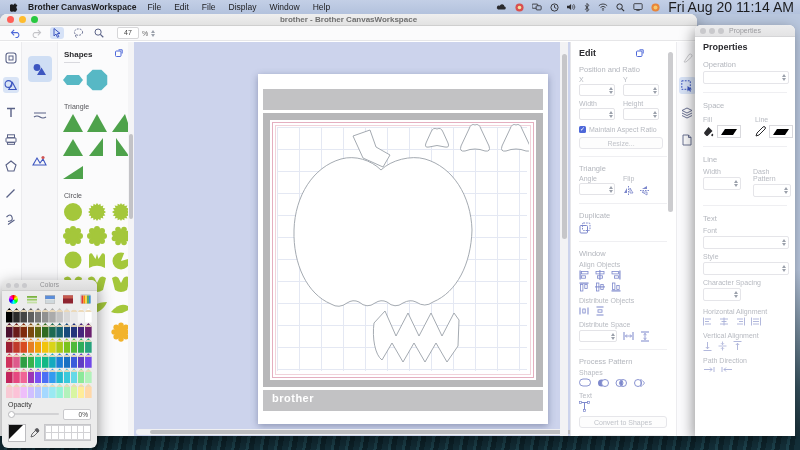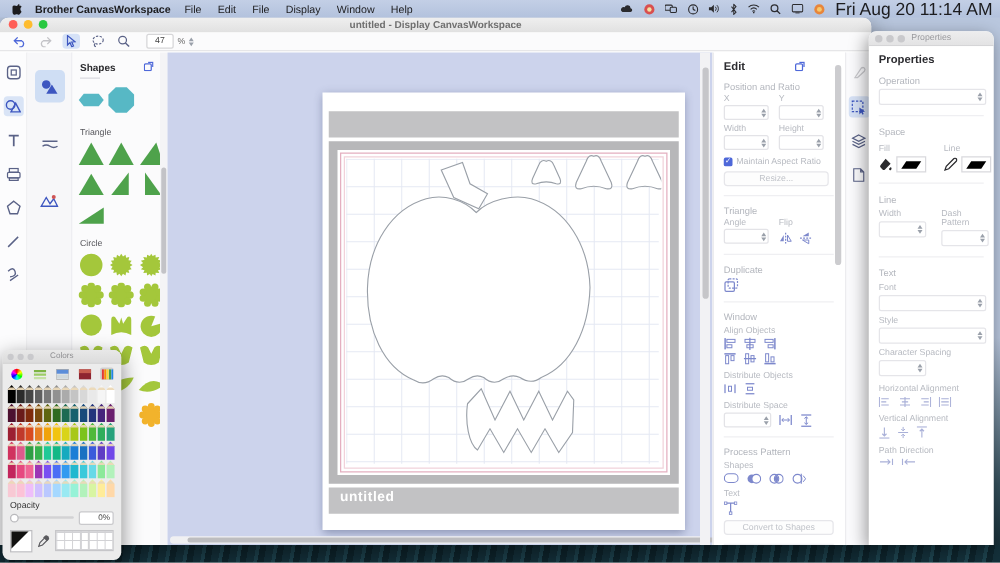--- a/index.html
+++ b/index.html
@@ -216,21 +216,21 @@
       </span>
     <span class="clock">Fri Aug 20 11:14 AM</span>
   </div>
 </div>
 
 <div class="abs mainwin">
   <div class="abs titlebar">
     <span class="abs tl" style="left:7px;background:#ff5f57"></span>
     <span class="abs tl" style="left:19px;background:#febc2e"></span>
     <span class="abs tl" style="left:31px;background:#28c840"></span>
-    <div class="title">untitled - Display CanvasWorkspace</div>
+    <div class="title">brother - Brother CanvasWorkspace</div>
   </div>
 
   <div class="abs toolbar">
     <span class="tbtn">
         <svg width="11" height="9" viewBox="0 0 12 10">
           <path d="M4.5,1 L1.5,4 L4.5,7 M1.5,4 L8,4 A3,3 0 0 1 8,9.5 L6,9.5" stroke="#4e68d9" fill="none" stroke-width="1.2"></path>
         </svg>
       </span>
     <span class="tbtn">
         <svg width="11" height="9" viewBox="0 0 12 10">
@@ -544,21 +544,21 @@
               <path d="M104,48 C94,38 78,33 64,37 C36,45 18,74 17,108 C16,142 30,172 54,182 Q62,187 70,181 Q76,177 82,180 Q90,187 98,181 Q104,177 110,180 Q118,187 126,181 Q133,177 139,180 Q148,186 156,180 C180,170 194,142 195,108 C194,74 176,45 148,37 C134,33 114,38 104,48 Z"></path>
               <path d="M160,7 Q164,5 166,10 L171,21 Q173,26 168,25 Q160,22 152,25 Q147,26 149,21 L154,10 Q156,5 160,7 Z"></path>
               <path d="M198,3 Q202,1 204,7 L212,24 Q214,30 208,29 Q198,25 188,29 Q182,30 184,24 L192,7 Q194,1 198,3 Z"></path>
               <path d="M239,3 Q243,1 245,7 L253,24 Q255,30 249,29 Q239,25 229,29 Q223,30 225,24 L233,7 Q235,1 239,3 Z"></path>
               <path d="M97,201 L108,189 L119,214 L131,191 L142,214 L154,191 L165,214 L177,191 L182,198 L181,224 L170,240 L159,221 L148,240 L137,221 L126,240 L115,221 L105,238 C98,233 95,216 97,201 Z"></path>
             </g>
           </svg>
         </div>
       </div>
       <div class="abs band" style="top:316px"></div>
-      <div class="abs brand">untitled</div>
+      <div class="abs brand">brother</div>
     </div>
     <div class="abs hscroll"></div>
     <div class="abs hthumb"></div>
   </div>
   <div class="abs vscroll"></div>
   <div class="abs vthumb"></div>
 
   <div class="abs editpanel">
     <div class="ep-title">Edit</div>
     <span class="abs detach" style="right:32px;top:7px">

